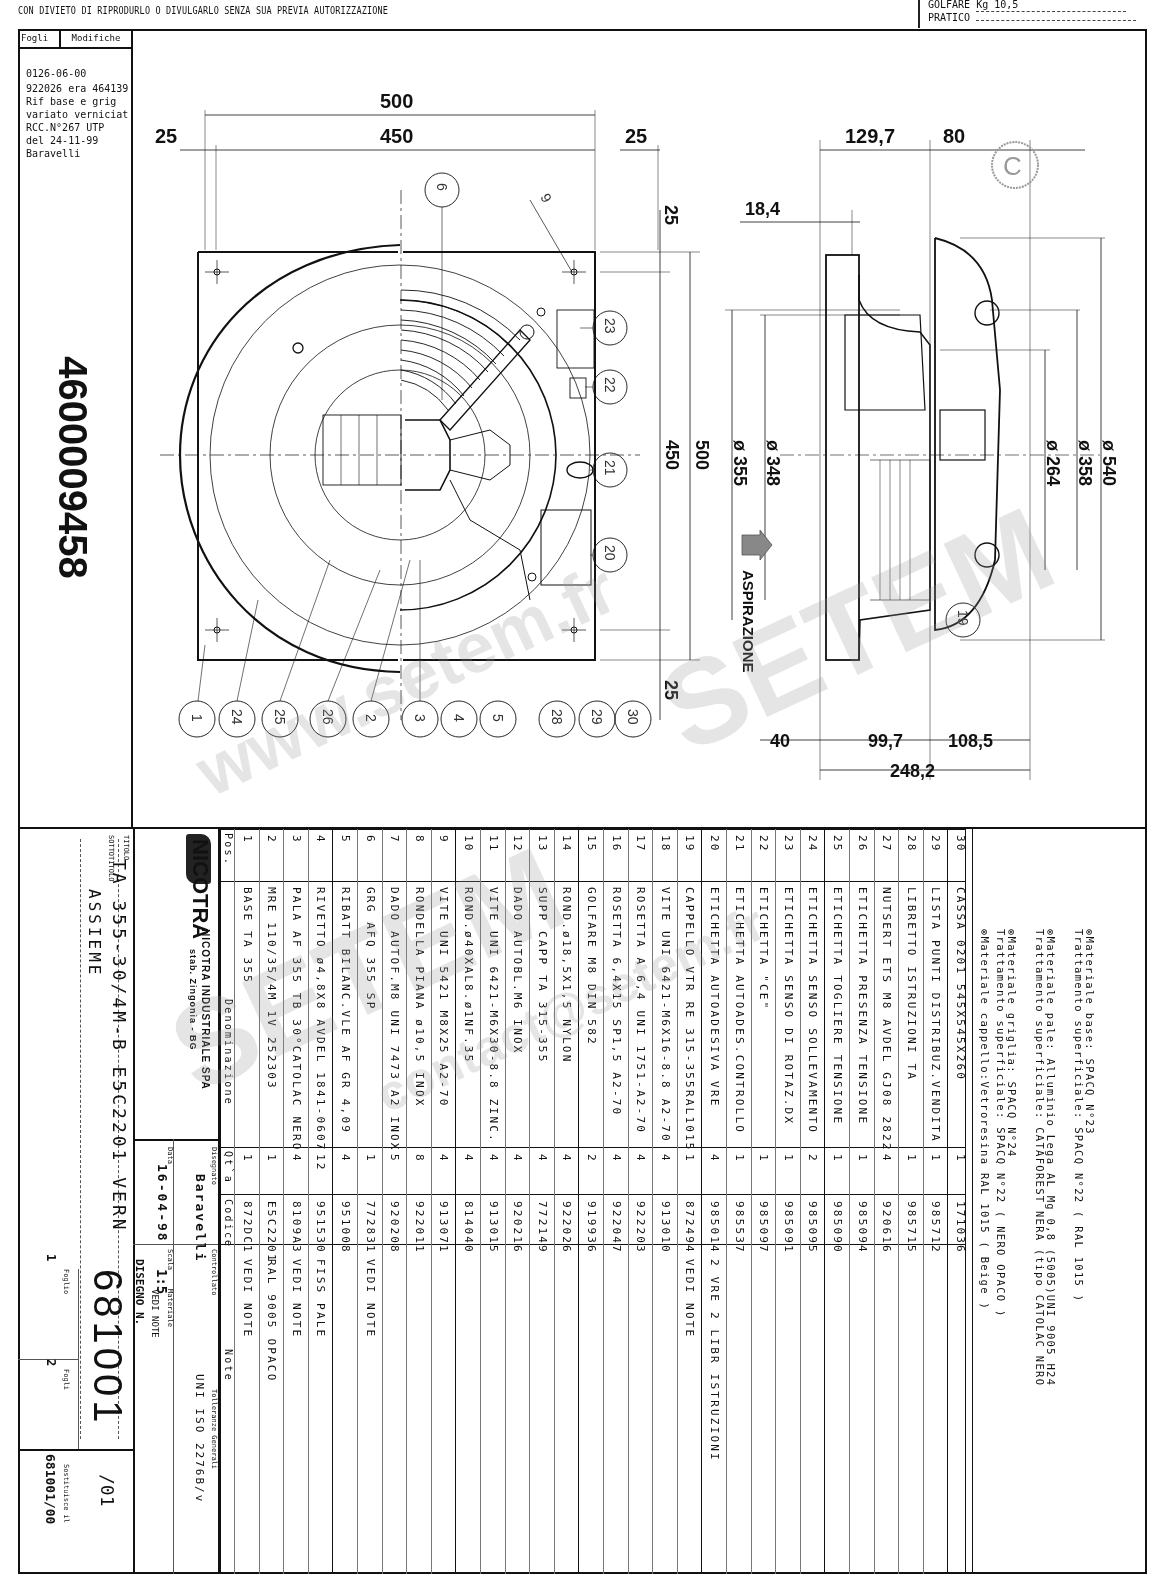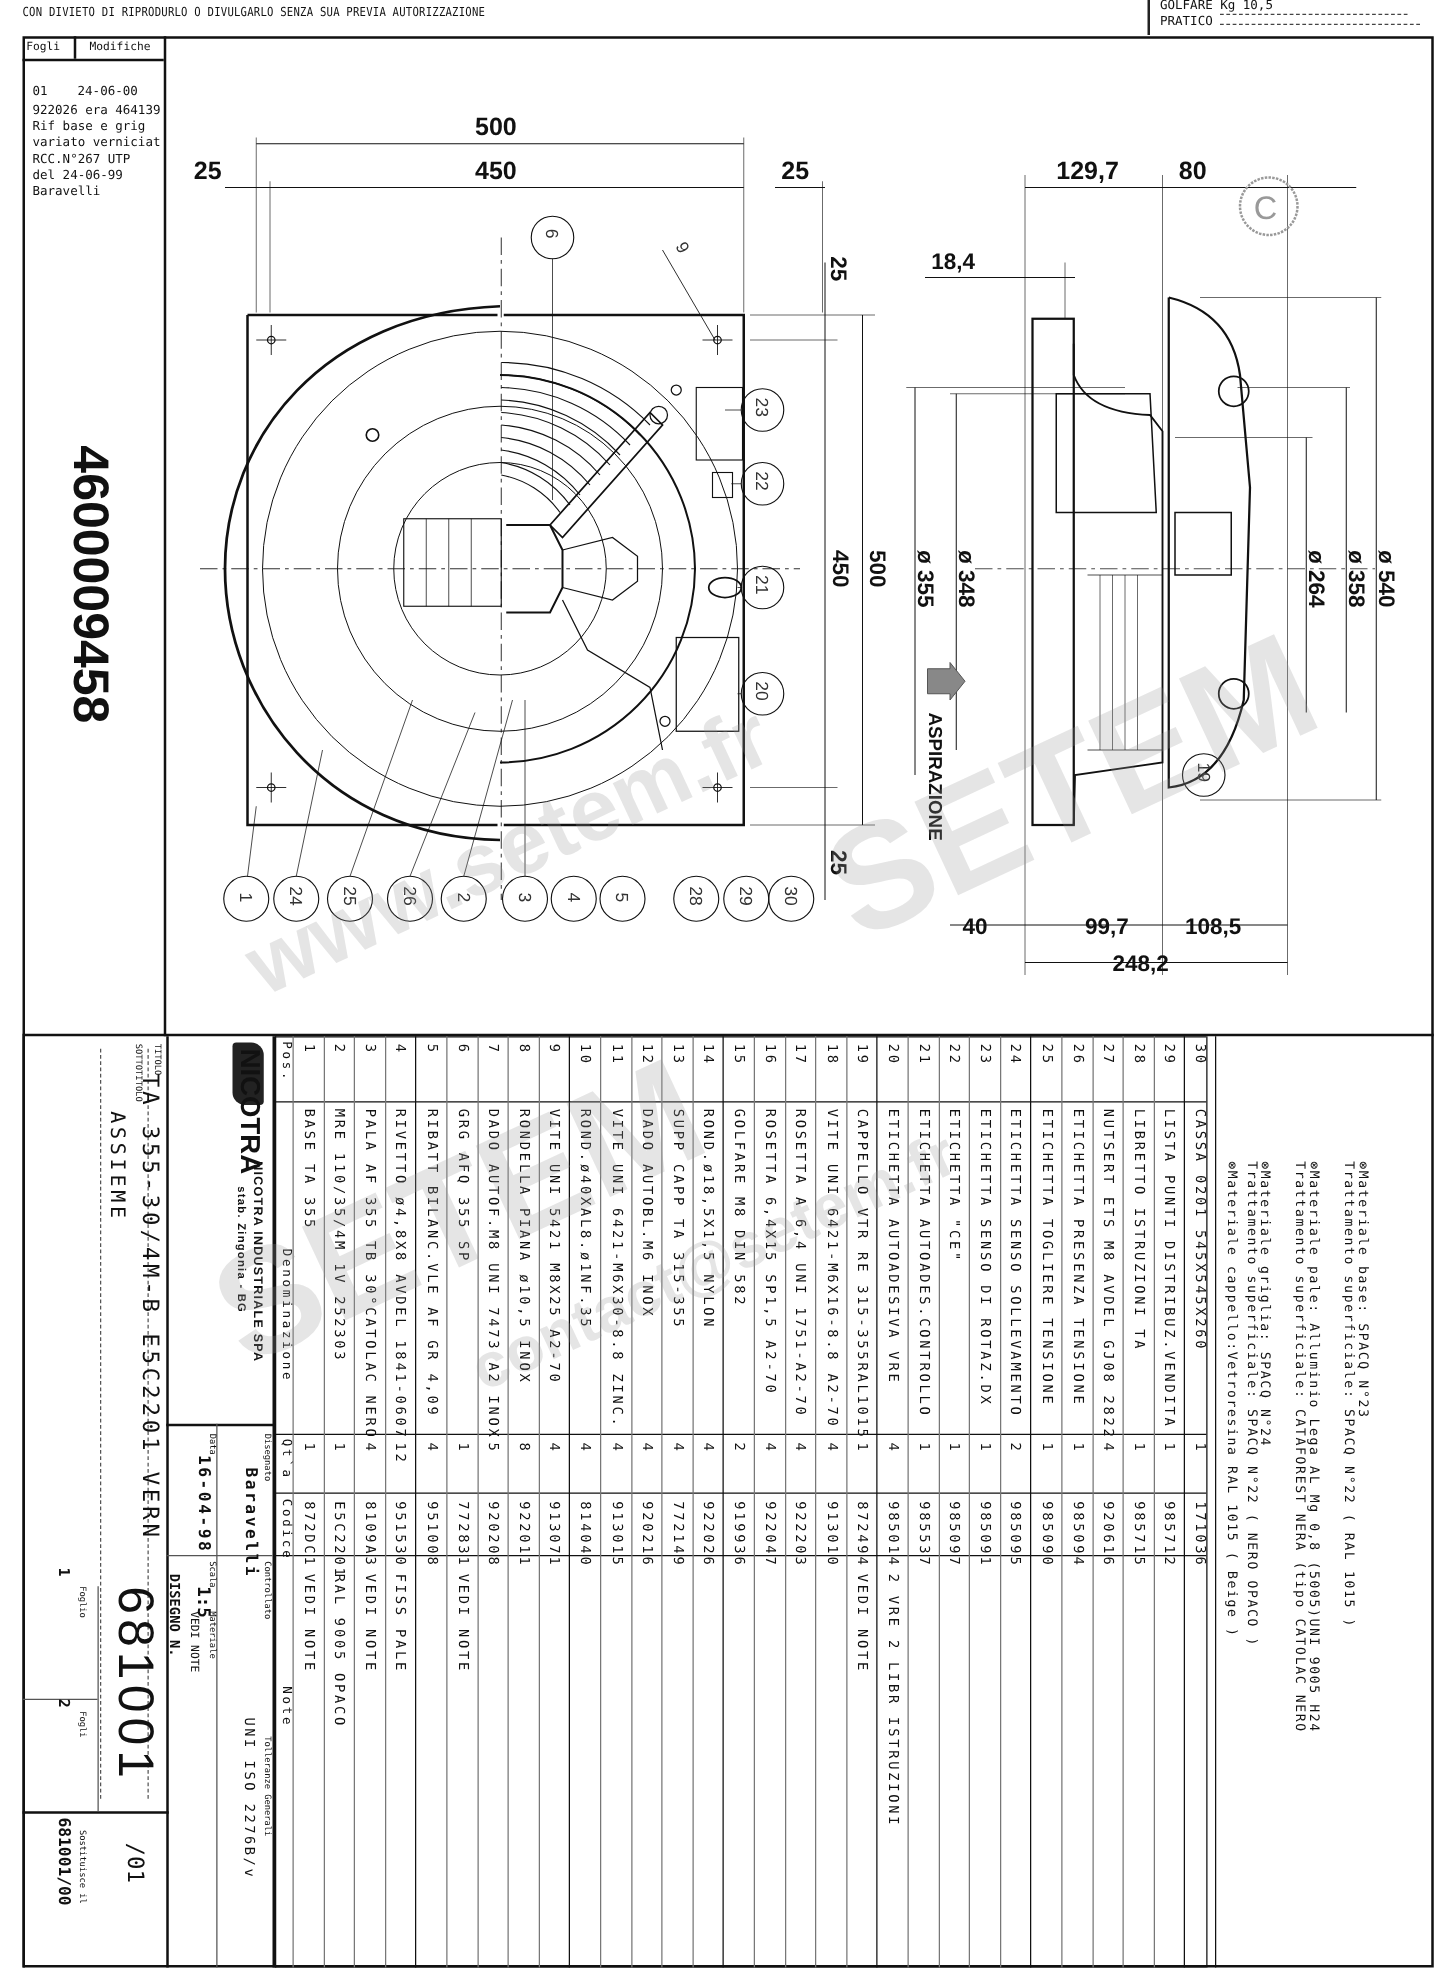--- a/index.html
+++ b/index.html
@@ -49,30 +49,30 @@
 </div>
 
 <div id="frame" class="abs"></div>
 
 <div id="rev-col" class="abs">
   <div id="rev-head">
     <div style="width:38px;padding-left:3px;border-right:2px solid #111;">Fogli</div>
     <div style="flex:1;text-align:center;">Modifiche</div>
   </div>
   <div id="rev-body">
-    <div style="display:flex;gap:24px;">
+    <div style="display:flex;">
       <span>01</span>
-      <span>24-06-00</span>
+      <span>26-06-00</span>
     </div>
     <div style="margin-top:2px;">
       <div>922026 era 464139</div>
       <div>Rif base e grig</div>
       <div>variato verniciat</div>
       <div>RCC.N°267   UTP</div>
-      <div>del 24-06-99</div>
+      <div>del 24-11-99</div>
       <div>Baravelli</div>
     </div>
   </div>
 </div>
 <div id="drawing-code" class="abs">
   <span>4600009458</span>
 </div>
 
 <svg class="abs" style="left:0;top:0;" width="1158" height="830">
   <g stroke="#111" fill="none" stroke-width="1">

